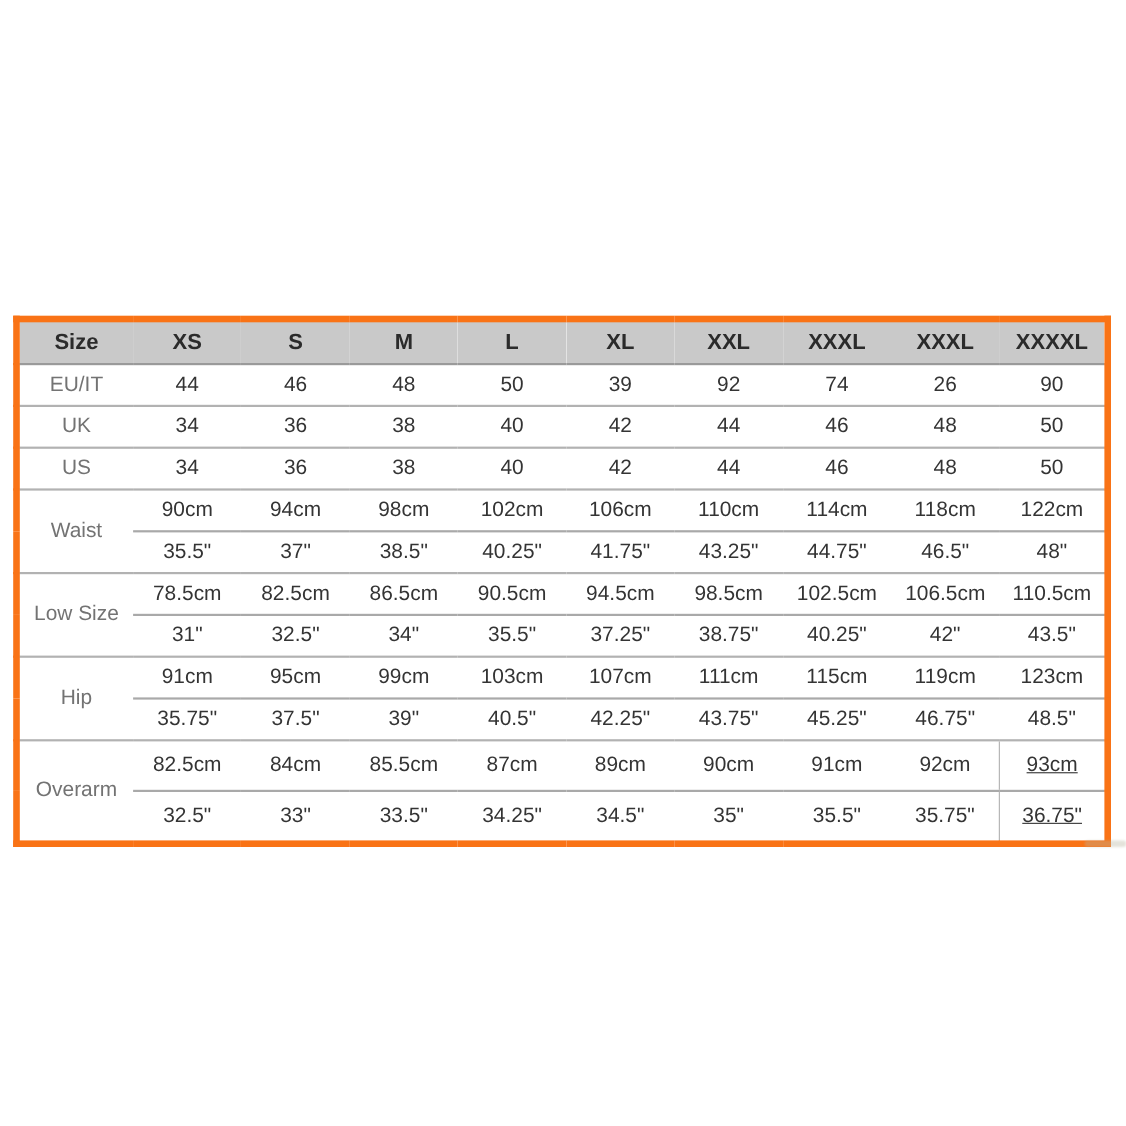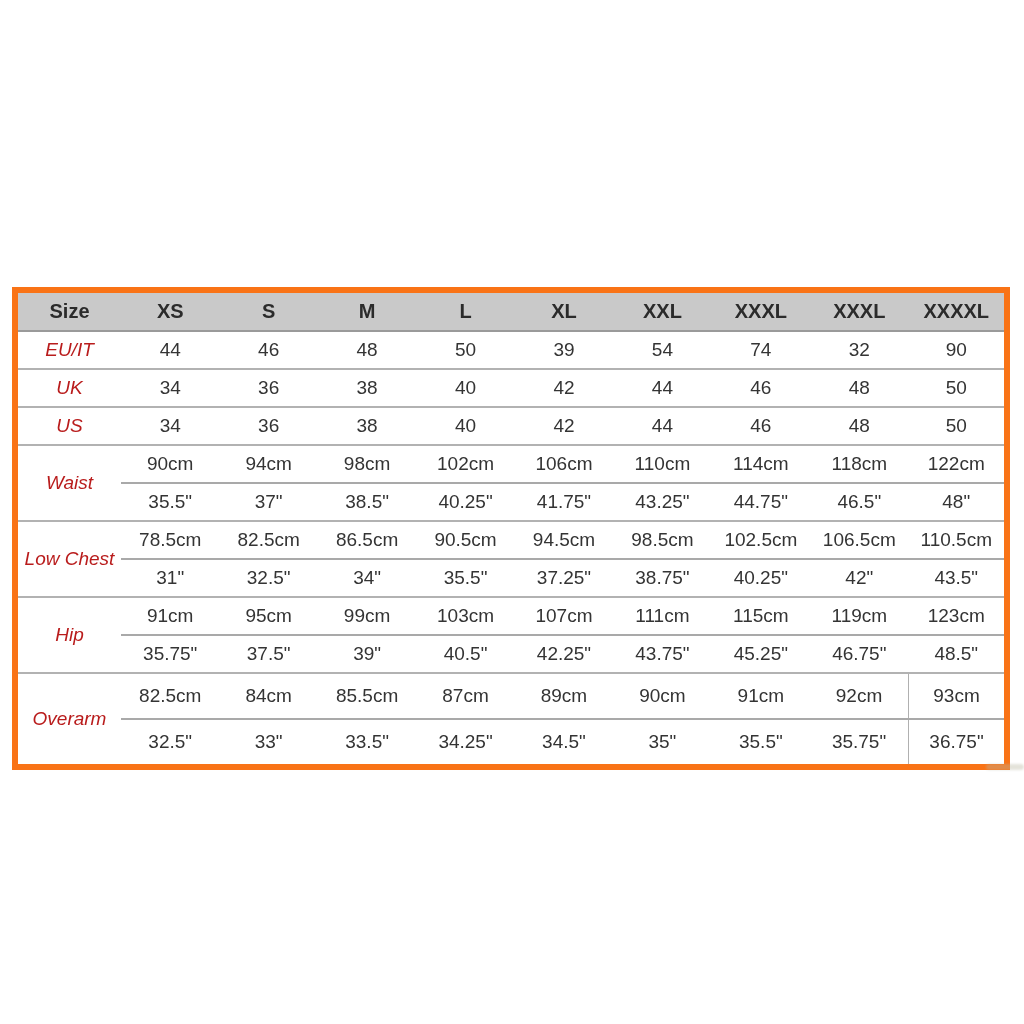--- a/index.html
+++ b/index.html
@@ -13,29 +13,29 @@
     border:6px solid #f97316; color:#343434;
   }
   table.size-chart td, table.size-chart th {
     text-align:center; vertical-align:middle; font-size:19px;
     font-weight:normal; padding:0; overflow:hidden;
   }
   tr.hd th {
     background:#c9c9c9; font-weight:bold; font-size:20px; color:#2b2b2b;
     height:37px; border-bottom:2px solid #9a9a9a;
   }
-  td.lbl { font-weight:bold; color:#b91c1c; padding:0 8px; line-height:22px;font-style:italic; }
+  td.lbl { font-weight:bold; color:#737373; padding:0 8px; line-height:22px; }
   tr.r td { height:36px; }
   tr.big td { height:44px; }
   
   tr.sep td { border-top:2px solid #b2b2b2; }
   
   tr.inr td { border-top:2px solid #a9a9a9; }
   
-  td.q { border-left:1px solid #b0b0b0; }
+  td.q { border-left:1px solid #b0b0b0;text-decoration:underline; }
   
   td.hi { padding-bottom:10px; }
   .smudge {
     position:absolute; left:986px; top:764px; width:38px; height:6px;
     background:#b9b6a0; opacity:0.38; border-radius:3px; filter:blur(1px);
   }
 </style>
 </head>
 <body>
 
@@ -69,23 +69,23 @@
       <th>XXXXL</th>
     </tr>
 
     <tr class="r">
       <td class="lbl">EU/IT</td>
       <td>44</td>
       <td>46</td>
       <td>48</td>
       <td>50</td>
       <td>39</td>
-      <td>54</td>
+      <td>92</td>
       <td>74</td>
-      <td>32</td>
+      <td>26</td>
       <td>90</td>
     </tr>
 
     <tr class="r sep">
       <td class="lbl">UK</td>
       <td>34</td>
       <td>36</td>
       <td>38</td>
       <td>40</td>
       <td>42</td>
@@ -126,21 +126,21 @@
       <td>38.5"</td>
       <td>40.25"</td>
       <td>41.75"</td>
       <td>43.25"</td>
       <td>44.75"</td>
       <td>46.5"</td>
       <td>48"</td>
     </tr>
 
     <tr class="r sep">
-      <td class="lbl" rowspan="2">Low Chest</td>
+      <td class="lbl" rowspan="2">Low Size</td>
       <td>78.5cm</td>
       <td>82.5cm</td>
       <td>86.5cm</td>
       <td>90.5cm</td>
       <td>94.5cm</td>
       <td>98.5cm</td>
       <td>102.5cm</td>
       <td>106.5cm</td>
       <td>110.5cm</td>
     </tr>

